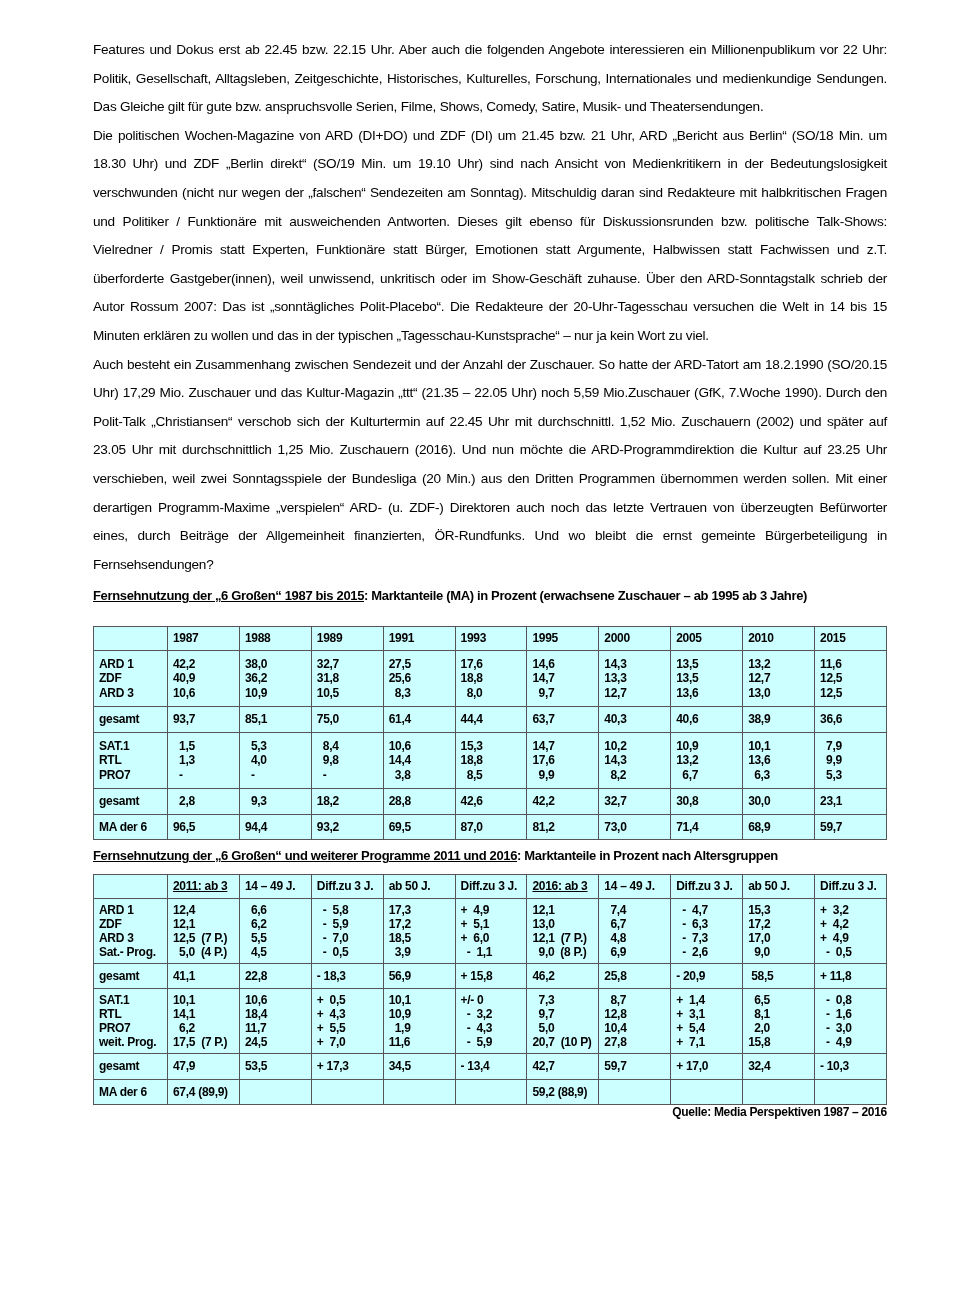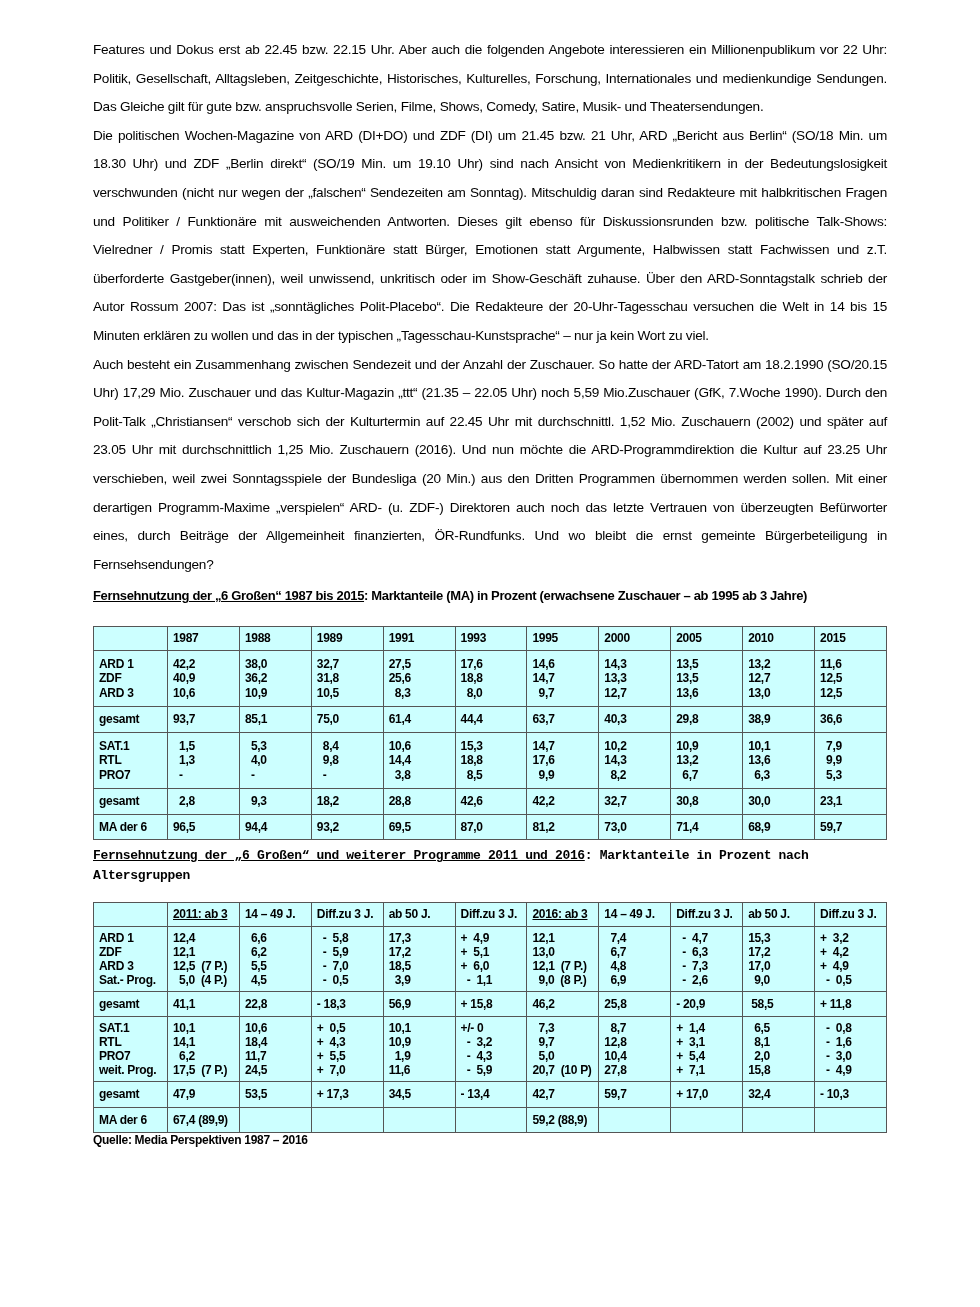--- a/index.html
+++ b/index.html
@@ -13,21 +13,21 @@
   .caption .u { text-decoration:underline; }
   table.data { border-collapse:collapse; background:#ccffff; width:794px; table-layout:fixed;
                font-size:12px; font-weight:bold; letter-spacing:-0.3px; }
   table.data td { border:1.5px solid #555; padding:2px 5px; vertical-align:top; line-height:14.5px; white-space:pre; }
   table.data td.hd { padding-top:4px; padding-bottom:4px; }
   table.t8 td.multi { padding-top:6px; padding-bottom:6px; }
   table.t8 td.single { padding-top:5px; padding-bottom:5px; }
   table.t9 td.multi { padding-top:4px; padding-bottom:4px; line-height:14px; }
   table.t9 td.single { padding-top:5px; padding-bottom:5px; }
   .ul { text-decoration:underline;margin-left:8px; }
-  .source { font-size:12px; font-weight:bold; margin:0; line-height:14px; letter-spacing:-0.3px; }
+  .source { font-size:12px; font-weight:bold; margin:0; line-height:14px; letter-spacing:-0.3px;text-align:right; }
 </style>
 </head>
 <body>
 
 <div class="page">
   <p class="para">Features und Dokus erst ab 22.45 bzw. 22.15 Uhr. Aber auch die folgenden Angebote interessieren ein Millionenpublikum vor 22 Uhr: Politik, Gesellschaft, Alltagsleben, Zeitgeschichte, Historisches, Kulturelles, Forschung, Internationales und medienkundige Sendungen. Das Gleiche gilt für gute bzw. anspruchsvolle Serien, Filme, Shows, Comedy, Satire, Musik- und Theatersendungen.</p>
   <p class="para">Die politischen Wochen-Magazine von ARD (DI+DO) und ZDF (DI) um 21.45 bzw. 21 Uhr, ARD „Bericht aus Berlin“ (SO/18 Min. um 18.30 Uhr) und ZDF „Berlin direkt“ (SO/19 Min. um 19.10 Uhr) sind nach Ansicht von Medienkritikern in der Bedeutungslosigkeit verschwunden (nicht nur wegen der „falschen“ Sendezeiten am Sonntag). Mitschuldig daran sind Redakteure mit halbkritischen Fragen und Politiker / Funktionäre mit ausweichenden Antworten. Dieses gilt ebenso für Diskussionsrunden bzw. politische Talk-Shows: Vielredner / Promis statt Experten, Funktionäre statt Bürger, Emotionen statt Argumente, Halbwissen statt Fachwissen und z.T. überforderte Gastgeber(innen), weil unwissend, unkritisch oder im Show-Geschäft zuhause. Über den ARD-Sonntagstalk schrieb der Autor Rossum 2007: Das ist „sonntägliches Polit-Placebo“. Die Redakteure der 20-Uhr-Tagesschau versuchen die Welt in 14 bis 15 Minuten erklären zu wollen und das in der typischen „Tagesschau-Kunstsprache“ – nur ja kein Wort zu viel.</p>
   <p class="para">Auch besteht ein Zusammenhang zwischen Sendezeit und der Anzahl der Zuschauer. So hatte der ARD-Tatort am 18.2.1990 (SO/20.15 Uhr) 17,29 Mio. Zuschauer und das Kultur-Magazin „ttt“ (21.35 – 22.05 Uhr) noch 5,59 Mio.Zuschauer (GfK, 7.Woche 1990). Durch den Polit-Talk „Christiansen“ verschob sich der Kulturtermin auf 22.45 Uhr mit durchschnittl. 1,52 Mio. Zuschauern (2002) und später auf 23.05 Uhr mit durchschnittlich 1,25 Mio. Zuschauern (2016). Und nun möchte die ARD-Programmdirektion die Kultur auf 23.25 Uhr verschieben, weil zwei Sonntagsspiele der Bundesliga (20 Min.) aus den Dritten Programmen übernommen werden sollen. Mit einer derartigen Programm-Maxime „verspielen“ ARD- (u. ZDF-) Direktoren auch noch das letzte Vertrauen von überzeugten Befürworter eines, durch Beiträge der Allgemeinheit finanzierten, ÖR-Rundfunks. Und wo bleibt die ernst gemeinte Bürgerbeteiligung in Fernsehsendungen?</p>
 
   <p class="caption" style="margin-top:7px;margin-bottom:20px;">
@@ -90,21 +90,21 @@
     </tr>
     <tr>
       <td class="single">gesamt</td>
       <td class="single">93,7</td>
       <td class="single">85,1</td>
       <td class="single">75,0</td>
       <td class="single">61,4</td>
       <td class="single">44,4</td>
       <td class="single">63,7</td>
       <td class="single">40,3</td>
-      <td class="single">29,8</td>
+      <td class="single">40,6</td>
       <td class="single">38,9</td>
       <td class="single">36,6</td>
     </tr>
     <tr>
       <td class="multi">SAT.1
 RTL
 PRO7</td>
       <td class="multi">  1,5
   1,3
   -</td>
@@ -158,21 +158,21 @@
       <td class="single">87,0</td>
       <td class="single">81,2</td>
       <td class="single">73,0</td>
       <td class="single">71,4</td>
       <td class="single">68,9</td>
       <td class="single">59,7</td>
     </tr>
   </tbody>
     </table>
 
-  <p class="caption" style="margin-top:6px;margin-bottom:16px;font-family:Liberation Mono, monospace;">
+  <p class="caption" style="margin-top:6px;margin-bottom:8px;">
     <span class="u">Fernsehnutzung der „6 Großen“ und weiterer Programme 2011 und 2016</span><span>: Marktanteile in Prozent nach Altersgruppen</span>
   </p>
 
   <table class="data t9">
     <colgroup>
         <col style="width:74px">
         <col span="10">
       </colgroup>
     <tbody>
         <tr>

